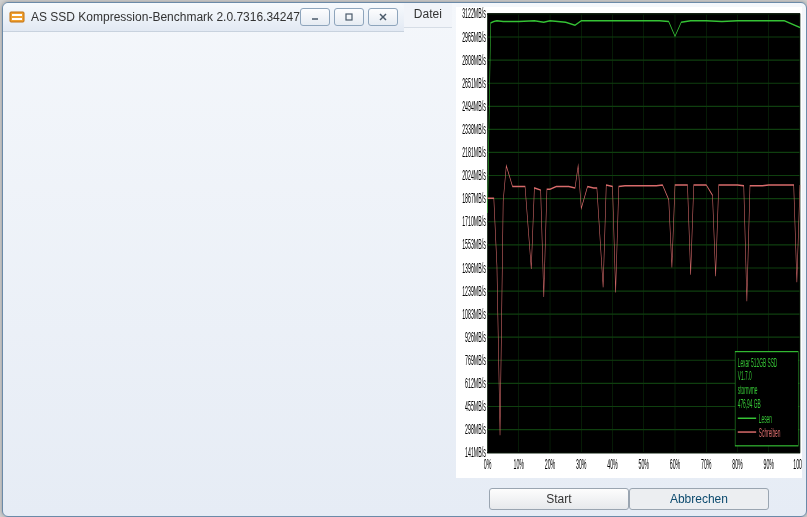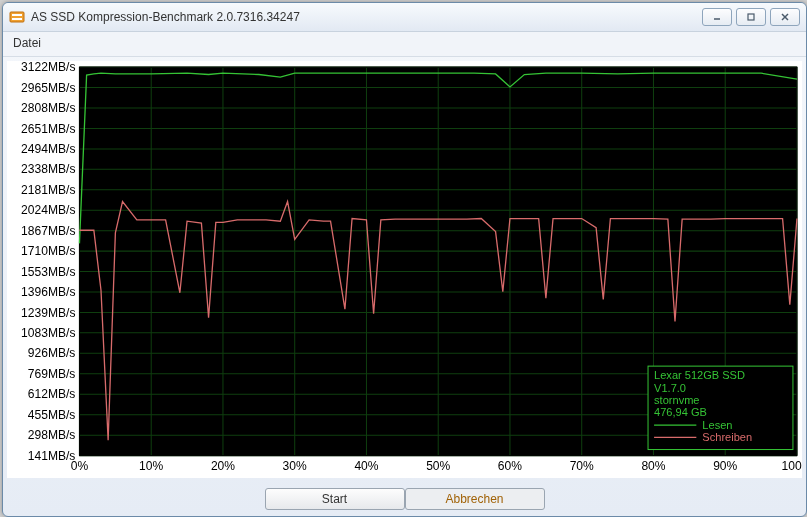--- a/index.html
+++ b/index.html
@@ -14,21 +14,21 @@
   }
   .window {
     width: 803px;
     height: 513px;
     margin: 2px;
     background: linear-gradient(#f4f7fb, #e6ecf5);
     border: 1px solid #6b8aa8;
     border-radius: 6px;
     box-shadow: 0 0 4px rgba(0,0,0,0.3);
     display: flex;
-    flex-direction: column;
+    flex-direction: row;
   }
   .titlebar {
     height: 28px;
     display: flex;
     align-items: center;
     padding: 0 6px;
     background: linear-gradient(#f7fafd, #e2e9f3);
     border-bottom: 1px solid #c8d2de;
     border-radius: 6px 6px 0 0;
   }
@@ -98,21 +98,21 @@
     min-width: 140px;
     height: 22px;
     border: 1px solid #9aa5b1;
     border-radius: 3px;
     background: linear-gradient(#fdfdfd, #e7e9ec);
     font-size: 12px;
     color: #333;
     cursor: pointer;
   }
   .btn[disabled] {
-    color: #a16207;
+    color: #0c4a6e;
     cursor: default;
     background: #eceef1;
   }
   .watermark {
     position: absolute;
     right: 10px;
     bottom: 6px;
     font-family: monospace;
     font-size: 13px;
     color: #2e5a4a;

